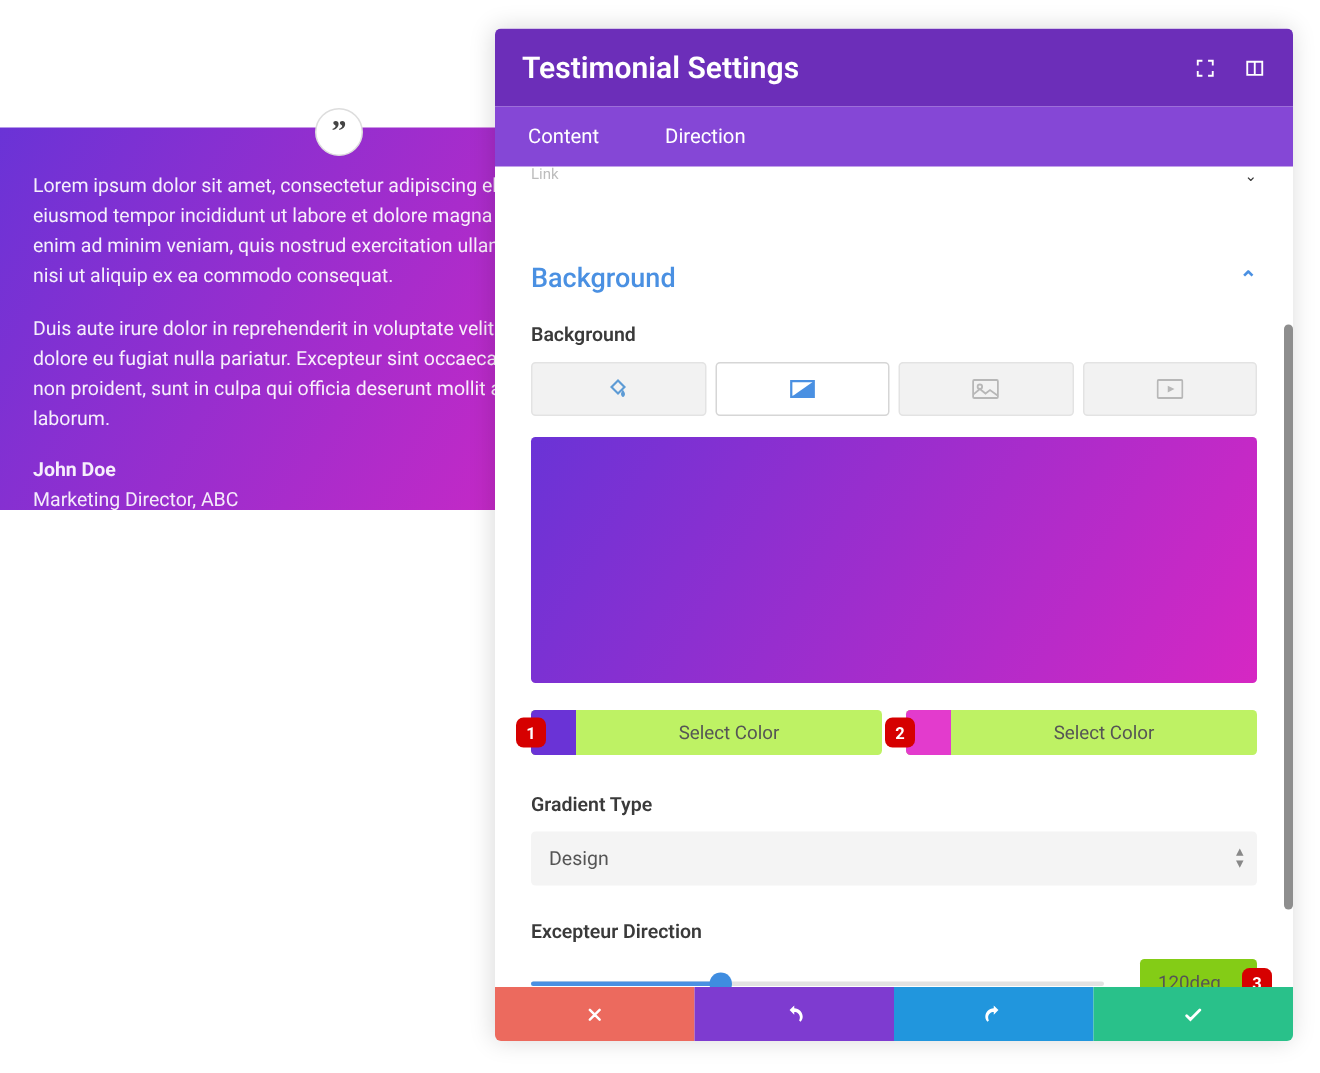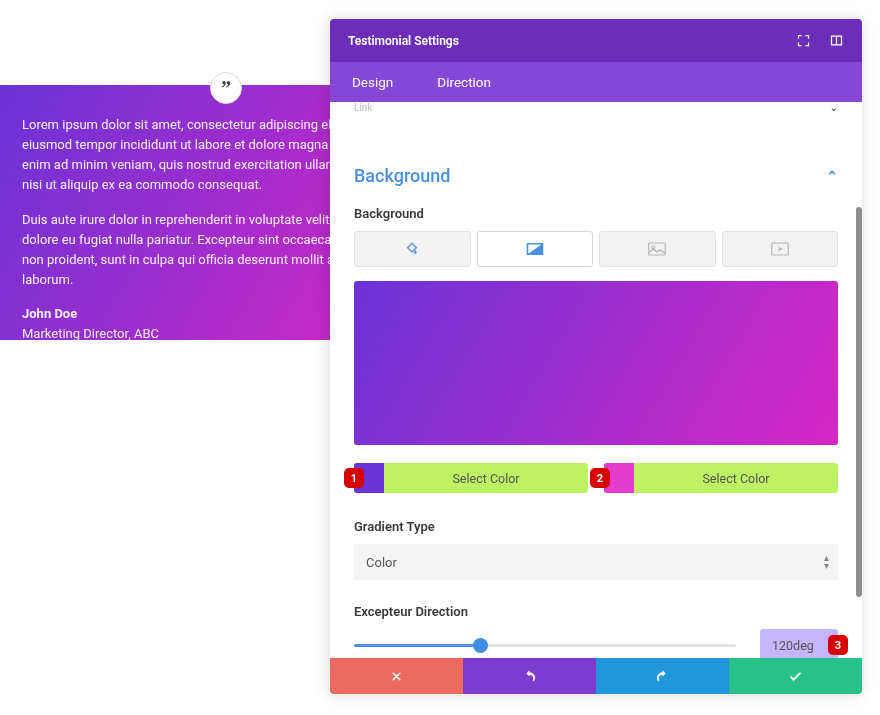--- a/index.html
+++ b/index.html
@@ -53,21 +53,21 @@
     z-index: 10;
   }
   .panel-header {
     background: #6c2eb9;
     color: #fff;
     padding: 14px 18px;
     display: flex;
     align-items: center;
     justify-content: space-between;
   }
-  .panel-title { font-size: 12px; font-weight: 600; }
+  .panel-title { font-size: 20px; font-weight: 600; }
   .panel-header .icons { display: flex; gap: 18px; }
   .header-icon { cursor: pointer; fill: #fff; }
 
   .tabs {
     background: #8547d6;
     display: flex;
   }
   .tab {
     padding: 12px 22px;
     color: #fff;
@@ -227,21 +227,21 @@
   }
   .thumb {
     position:absolute;
     top:3px;
     width:15px; height:15px;
     border-radius:50%;
     background:#3f8de0;
     cursor:pointer;
   }
   .val-box {
-    background:#c4b5fd;
+    background:#84cc16;
     border-radius:3px;
     height:32px;
     min-width:78px;
     display:flex; align-items:center;
     padding:0 12px;
     font-size:12.5px;
     color:#555;
   }
 
   
@@ -290,21 +290,21 @@
       <svg class="header-icon" width="15" height="15" viewBox="0 0 24 24">
           <path d="M3 3h6v2H5v4H3V3zm12 0h6v6h-2V5h-4V3zM3 15h2v4h4v2H3v-6zm16 0h2v6h-6v-2h4v-4z"></path>
         </svg>
       <svg class="header-icon" width="15" height="15" viewBox="0 0 24 24">
           <path d="M3 4h18v16H3V4zm10 2v12h6V6h-6zM5 6v12h6V6H5z"></path>
         </svg>
     </div>
   </div>
 
   <div class="tabs">
-    <div class="tab">Design</div>
+    <div class="tab">Content</div>
     <div class="tab">Direction</div>
   </div>
 
   <div class="panel-body">
     <div class="scroll-ind"></div>
 
     <div class="group-stub">
       <span>Link</span>
       <span class="stub-toggle">⌄</span>
     </div>
@@ -355,21 +355,21 @@
       <div class="marker" style="left:236px; top:5px;">2</div>
       <div class="color-btn">
         <div class="color-chip chip-b"></div>
         <span class="lbl">Select Color</span>
       </div>
     </div>
 
     <div class="field">
       <div class="label">Gradient Type</div>
       <div class="select">
-        <span>Color</span>
+        <span>Design</span>
         <span class="sel-arrows">▴<br>▾</span>
       </div>
     </div>
 
     <div class="field">
       <div class="label">Excepteur Direction</div>
       <div class="slider-row" style="position:relative;">
         <div class="slider">
           <div class="track"></div>
           <div class="fill" style="width:33%;"></div>

